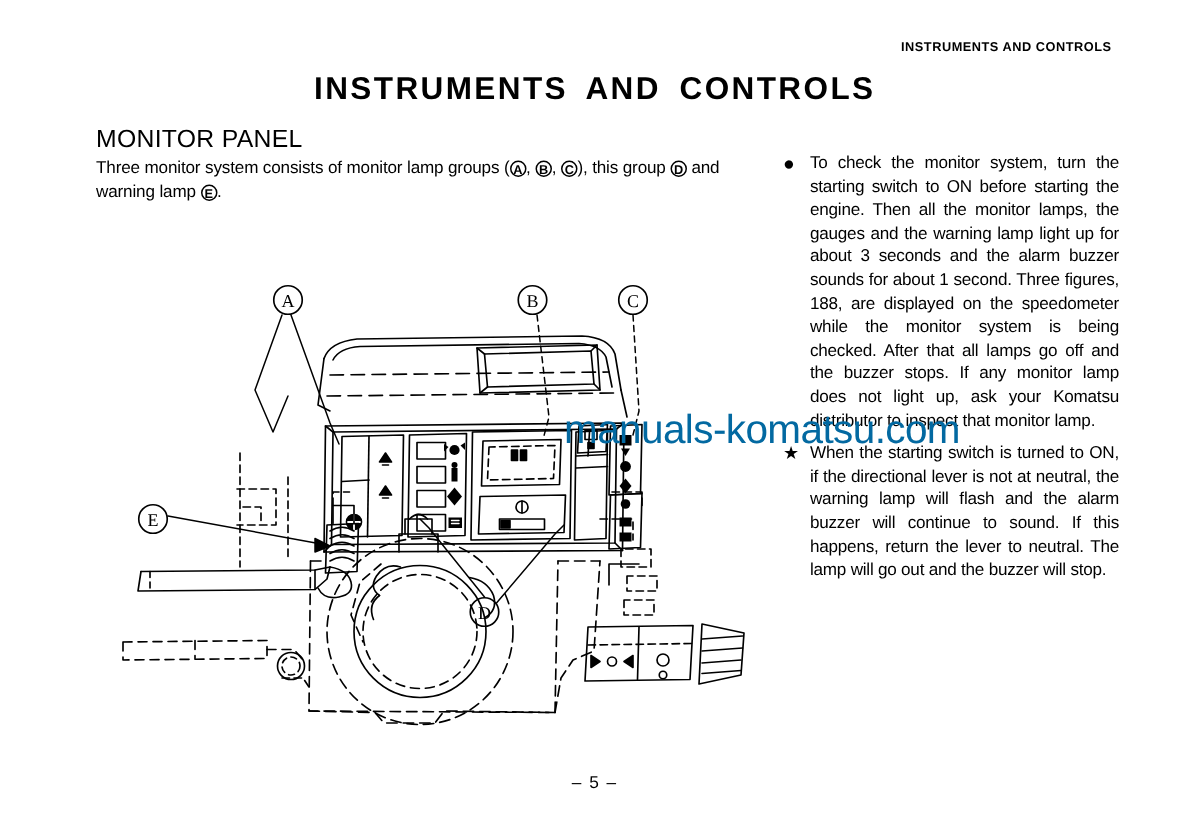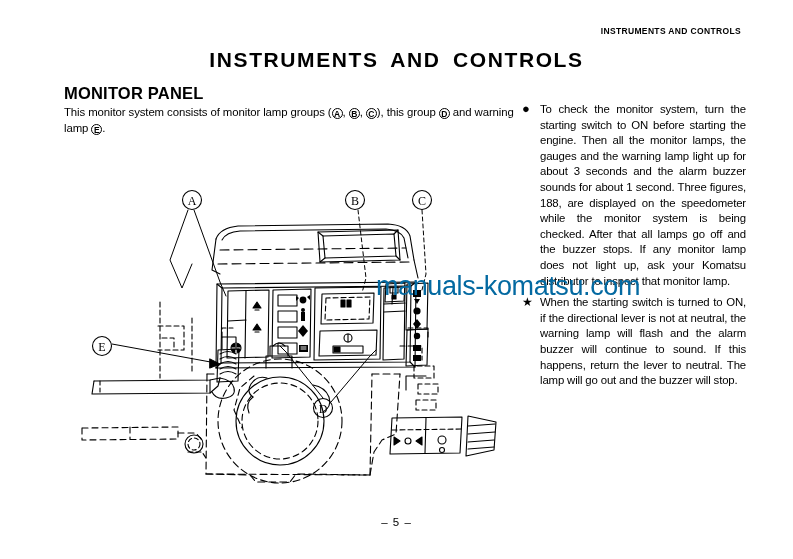--- a/index.html
+++ b/index.html
@@ -39,21 +39,21 @@
     letter-spacing: 1.6px;
     word-spacing: 5px;
   }
 
   
   .section-title {
     position: absolute;
     top: 84px;
     left: 64px;
     font-size: 16.5px;
-    font-weight: bold;
+    font-weight: normal;
     letter-spacing: 0.2px;
   }
 
   
   .intro-paragraph {
     position: absolute;
     top: 105px;
     left: 64px;
     width: 452px;
     font-size: 11.4px;
@@ -135,21 +135,21 @@
 </style>
 </head>
 <body>
 
 <div class="running-header">INSTRUMENTS AND CONTROLS</div>
 
 <div class="chapter-title">INSTRUMENTS  AND  CONTROLS</div>
 
 <div class="section-title">MONITOR PANEL</div>
 
-<div class="intro-paragraph"><span>This monitor system consists of monitor lamp groups (</span><span class="circ">A</span><span>, </span><span class="circ">B</span><span>, </span><span class="circ">C</span><span>), this group </span><span class="circ">D</span><span> and warning lamp </span><span class="circ">E</span><span>.</span></div>
+<div class="intro-paragraph"><span>Three monitor system consists of monitor lamp groups (</span><span class="circ">A</span><span>, </span><span class="circ">B</span><span>, </span><span class="circ">C</span><span>), this group </span><span class="circ">D</span><span> and warning lamp </span><span class="circ">E</span><span>.</span></div>
 
 <div class="right-column">
 
   <div class="note-block">
     <span class="note-marker dot">●</span><span>To check the monitor system, turn the starting switch to ON before starting the engine. Then all the monitor lamps, the gauges and the warning lamp light up for about 3 seconds and the alarm buzzer sounds for about 1 second. Three figures, 188, are displayed on the speedometer while the monitor system is being checked. After that all lamps go off and the buzzer stops. If any monitor lamp does not light up, ask your Komatsu distributor to inspect that monitor lamp.</span>
   </div>
 
   <div class="note-block">
     <span class="note-marker star">★</span><span>When the starting switch is turned to ON, if the directional lever is not at neutral, the warning lamp will flash and the alarm buzzer will continue to sound. If this happens, return the lever to neutral. The lamp will go out and the buzzer will stop.</span>
   </div>

